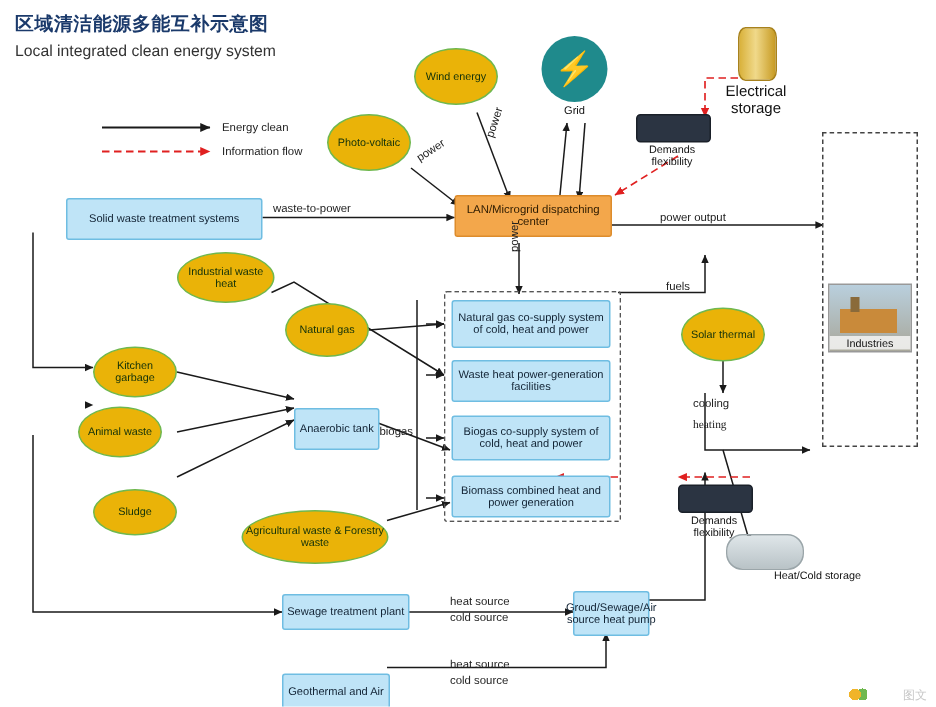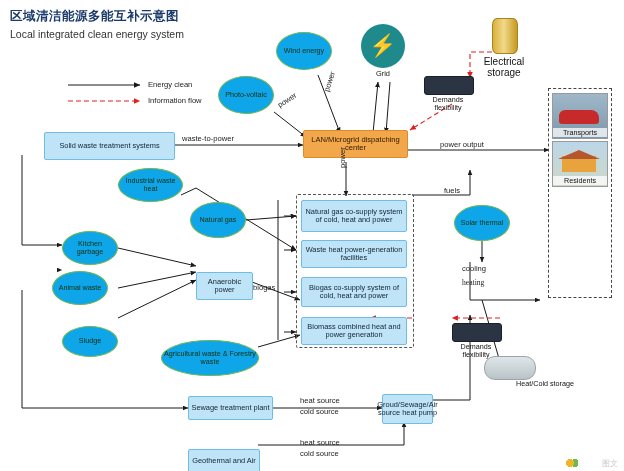--- a/index.html
+++ b/index.html
@@ -21,21 +21,21 @@
     position:absolute;left:10px;top:28px;
     font-size:10.5px;color:#333;
   }
   
   .bluebox{
     background:#bfe4f7;border:1px solid #6fbde2;border-radius:2px;
     font-size:7.4px;color:#123;padding:2px;
   }
   
   .greenell{
-    background:#0ea5e9;border:1px solid #6fb84f;border-radius:50%;
+    background:#eab308;border:1px solid #6fb84f;border-radius:50%;
     font-size:7.2px;color:#10300b;padding:2px;
   }
   
   .orangebox{
     background:#f3a74b;border:1px solid #dd8c2c;border-radius:2px;
     font-size:7.6px;color:#2b1a00;padding:2px;
   }
   
   .dashgroup{
     position:absolute;border:1px dashed #555;border-radius:2px;background:transparent;
@@ -135,21 +135,21 @@
 
 <svg class="lay">
   <line x1="68" y1="85" x2="140" y2="85" stroke="#1a1a1a" stroke-width="1.2" marker-end="url(#ah)"></line>
   <line x1="68" y1="101" x2="140" y2="101" stroke="#e02020" stroke-width="1.2" stroke-dasharray="5,3" marker-end="url(#ahr)"></line>
 </svg>
 <div class="legend" style="left:148px;top:80px;">Energy clean</div>
 <div class="legend" style="left:148px;top:96px;">Information flow</div>
 
 <div class="node bluebox" style="left:44px;top:132px;width:131px;height:28px;">Solid waste treatment systems</div>
 
-<div class="node bluebox" style="left:196px;top:272px;width:57px;height:28px;">Anaerobic power</div>
+<div class="node bluebox" style="left:196px;top:272px;width:57px;height:28px;">Anaerobic tank</div>
 
 <div class="node bluebox" style="left:188px;top:396px;width:85px;height:24px;">Sewage treatment plant</div>
 
 <div class="node bluebox" style="left:188px;top:433px;width:72px;height:25px;margin-top:16px;">Geothermal and Air</div>
 
 <div class="node bluebox" style="left:382px;top:394px;width:51px;height:30px;">Groud/Sewage/Air source heat pump</div>
 
 <div class="dashgroup" style="left:296px;top:194px;width:116px;height:152px;"></div>
 
 <div class="node bluebox" style="left:301px;top:200px;width:106px;height:32px;">Natural gas co-supply system of cold, heat and power</div>
@@ -180,28 +180,24 @@
 <div style="position:absolute;left:424px;top:76px;width:48px;height:17px;border-radius:3px;background:#2b3442;border:1px solid #1a2029;"></div>
 <div style="position:absolute;left:420px;top:96px;width:56px;text-align:center;font-size:7.2px;color:#111;line-height:1.1;">Demands flexibility</div>
 
 <div style="position:absolute;left:452px;top:323px;width:48px;height:17px;border-radius:3px;background:#2b3442;border:1px solid #1a2029;"></div>
 <div style="position:absolute;left:448px;top:343px;width:56px;text-align:center;font-size:7.2px;color:#111;line-height:1.1;">Demands flexibility</div>
 
 <div style="position:absolute;left:484px;top:356px;width:50px;height:22px;border-radius:11px;background:linear-gradient(180deg,#dfe6e9,#b9c3c7);border:1px solid #9aa5a9;"></div>
 <div style="position:absolute;left:478px;top:380px;width:64px;text-align:center;font-size:7.2px;color:#111;line-height:1.1;margin-left:35px;">Heat/Cold storage</div>
 
 <div class="photocol" style="left:548px;top:88px;width:62px;height:208px;">
-  <div class="photo" style="left:3px;top:4px;width:54px;height:44px;background:linear-gradient(180deg,#9fb7c9,#7d98ab);">
-    <div style="position:absolute;left:6px;top:16px;width:40px;height:14px;border-radius:6px 8px 3px 3px;background:#c62a2a;"></div>
-    <div class="photo-label">Transports</div>
-  </div>
-  <div class="photo" style="left:3px;top:52px;width:54px;height:44px;background:linear-gradient(180deg,#bcd6e8,#cdd8c6);">
-    <div style="position:absolute;left:9px;top:14px;width:34px;height:16px;background:#e8a33d;"></div>
-    <div style="position:absolute;left:5px;top:8px;width:0;height:0;border-left:21px solid transparent;border-right:21px solid transparent;border-bottom:9px solid #b5562c;"></div>
-    <div class="photo-label">Residents</div>
+  <div class="photo" style="left:3px;top:100px;width:54px;height:44px;background:linear-gradient(180deg,#b9cfdd,#a8a79a);">
+    <div style="position:absolute;left:7px;top:16px;width:38px;height:16px;background:#c98a3a;"></div>
+    <div style="position:absolute;left:14px;top:8px;width:6px;height:10px;background:#8a6a3a;"></div>
+    <div class="photo-label">Industries</div>
   </div>
 </div>
 
 <div class="legend" style="left:182px;top:134px;">waste-to-power</div>
 <div class="legend" style="left:276px;top:102px;transform:rotate(-33deg);transform-origin:left top;">power</div>
 <div class="legend" style="left:322px;top:90px;transform:rotate(-72deg);transform-origin:left top;">power</div>
 <div class="legend" style="left:440px;top:140px;">power output</div>
 <div class="legend" style="left:338px;top:168px;transform:rotate(-90deg);transform-origin:left top;">power</div>
 <div class="legend" style="left:444px;top:186px;">fuels</div>
 <div class="legend" style="left:253px;top:283px;">biogas</div>

